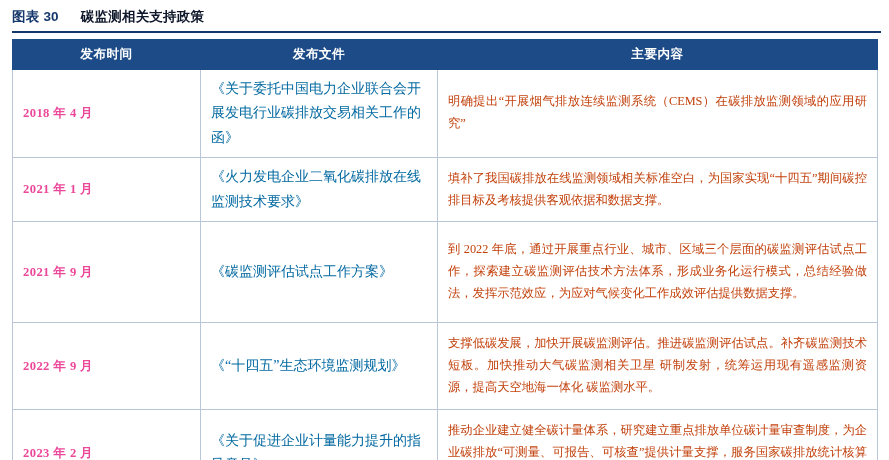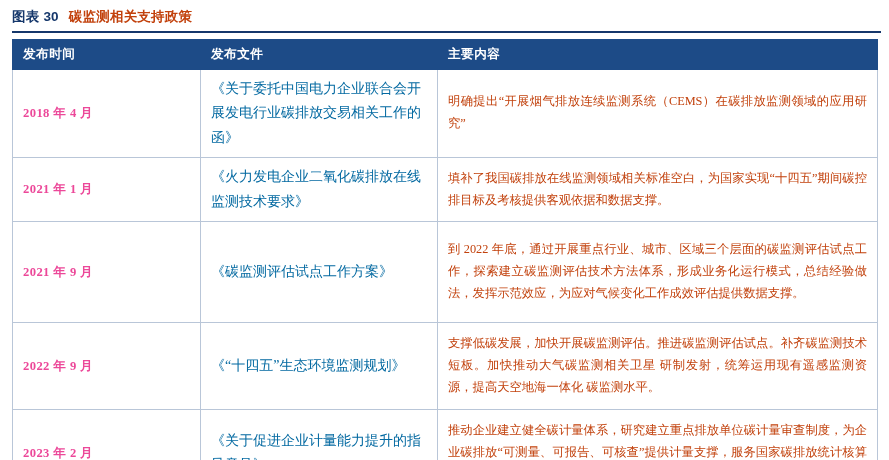--- a/index.html
+++ b/index.html
@@ -28,24 +28,24 @@
     font-weight: bold;
     font-size: 13.5px;
     color: #15376b;
     letter-spacing: 0.2px;
     padding-bottom: 5px;
   }
   .caption .cap-label {
     margin-right: 4px;
   }
   .caption .cap-num {
-    margin-right: 10px;
+    margin-right: 22px;
   }
   .caption .cap-title {
-    color: #c2410c;
+    color: #0f172a;
   }
   .rule {
     height: 1.6px;
     background: #15376b;
     margin-bottom: 6px;
   }
   table.policy {
     width: 865px;
     border-collapse: collapse;
     table-layout: fixed;
@@ -54,21 +54,21 @@
   table.policy col.c1 { width: 188px; }
   table.policy col.c2 { width: 237px; }
   table.policy col.c3 { width: 440px; }
 
   table.policy thead th {
     background: #1d4b87;
     color: #ffffff;
     font-family: "Liberation Sans", "DejaVu Sans", sans-serif;
     font-weight: bold;
     font-size: 12.6px;
-    text-align: left;
+    text-align: center;
     padding: 6px 10px;
     border: 1px solid #1d4b87;
     letter-spacing: 0.5px;
   }
   table.policy tbody td {
     border: 1px solid #b9c6d8;
     padding: 7px 10px;
     vertical-align: middle;
     line-height: 1.62;
     color: #1b2f50;

